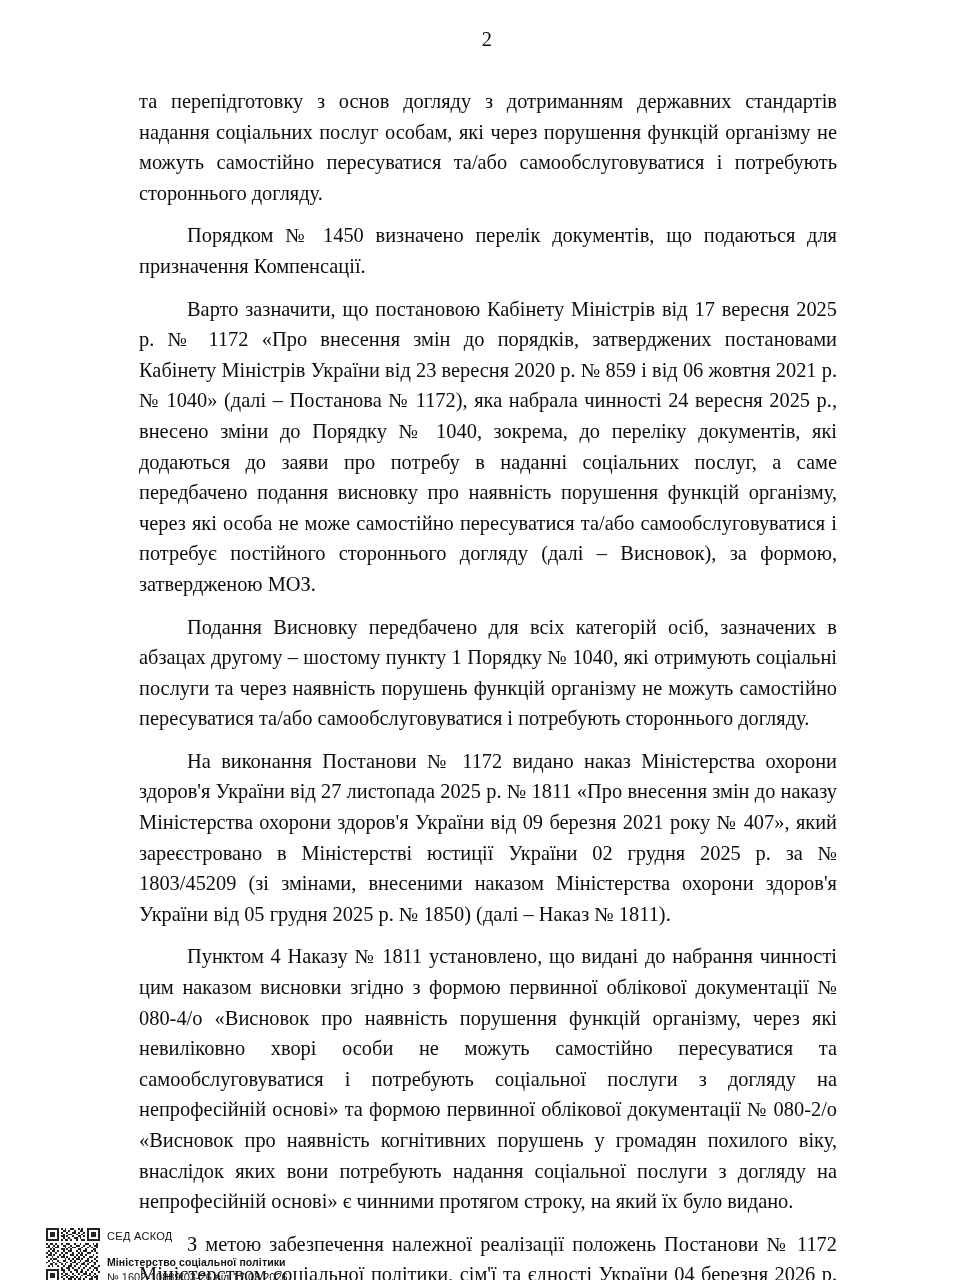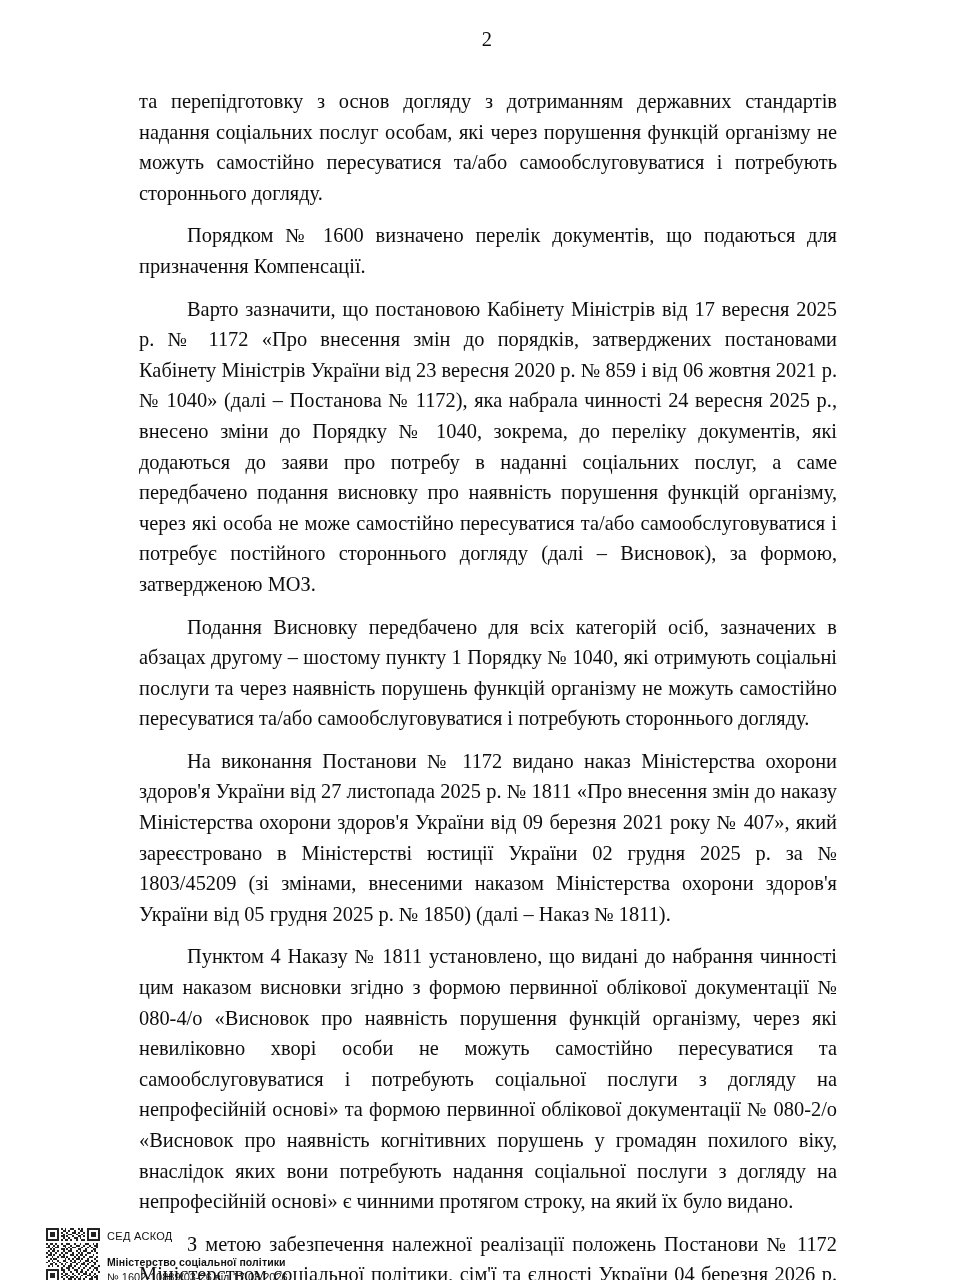--- a/index.html
+++ b/index.html
@@ -92,21 +92,21 @@
 </style>
 </head>
 <body>
 
 <div class="page">
 
   <div class="page-number">2</div>
 
   <div class="body-text">
     <p class="no-indent">та перепідготовку з основ догляду з дотриманням державних стандартів надання соціальних послуг особам, які через порушення функцій організму не можуть самостійно пересуватися та/або самообслуговуватися і потребують стороннього догляду.</p>
-    <p>Порядком № 1600 визначено перелік документів, що подаються для призначення Компенсації.</p>
+    <p>Порядком № 1450 визначено перелік документів, що подаються для призначення Компенсації.</p>
     <p>Варто зазначити, що постановою Кабінету Міністрів від 17 вересня 2025 р. № 1172 «Про внесення змін до порядків, затверджених постановами Кабінету Міністрів України від 23 вересня 2020 р. № 859 і від 06 жовтня 2021 р. № 1040» (далі – Постанова № 1172), яка набрала чинності 24 вересня 2025 р., внесено зміни до Порядку № 1040, зокрема, до переліку документів, які додаються до заяви про потребу в наданні соціальних послуг, а саме передбачено подання висновку про наявність порушення функцій організму, через які особа не може самостійно пересуватися та/або самообслуговуватися і потребує постійного стороннього догляду (далі – Висновок), за формою, затвердженою МОЗ.</p>
     <p>Подання Висновку передбачено для всіх категорій осіб, зазначених в абзацах другому – шостому пункту 1 Порядку № 1040, які отримують соціальні послуги та через наявність порушень функцій організму не можуть самостійно пересуватися та/або самообслуговуватися і потребують стороннього догляду.</p>
     <p>На виконання Постанови № 1172 видано наказ Міністерства охорони здоров'я України від 27 листопада 2025 р. № 1811 «Про внесення змін до наказу Міністерства охорони здоров'я України від 09 березня 2021 року № 407», який зареєстровано в Міністерстві юстиції України 02 грудня 2025 р. за № 1803/45209 (зі змінами, внесеними наказом Міністерства охорони здоров'я України від 05 грудня 2025 р. № 1850) (далі – Наказ № 1811).</p>
     <p>Пунктом 4 Наказу № 1811 установлено, що видані до набрання чинності цим наказом висновки згідно з формою первинної облікової документації № 080-4/о «Висновок про наявність порушення функцій організму, через які невиліковно хворі особи не можуть самостійно пересуватися та самообслуговуватися і потребують соціальної послуги з догляду на непрофесійній основі» та формою первинної облікової документації № 080-2/о «Висновок про наявність когнітивних порушень у громадян похилого віку, внаслідок яких вони потребують надання соціальної послуги з догляду на непрофесійній основі» є чинними протягом строку, на який їх було видано.</p>
     <p>З метою забезпечення належної реалізації положень Постанови № 1172 Міністерством соціальної політики, сім'ї та єдності України 04 березня 2026 р. проведено робочу нараду в форматі відеоконференції під головуванням заступника Міністра соціальної політики, сім'ї та єдності України Інни Солодкої. У нараді взяли участь заступник Міністра юстиції України Людмила Кравченко, заступник Міністра охорони здоров'я України з питань цифрового розвитку, цифрових трансформацій і цифровізації Марина Карчевич, а також представники обласних державних (військових) адміністрацій.</p>
   </div>
 
   <div class="stamp">
     <svg class="qr" viewBox="0 0 29 29" shape-rendering="crispEdges">
       <rect width="29" height="29" fill="#ffffff"></rect>

